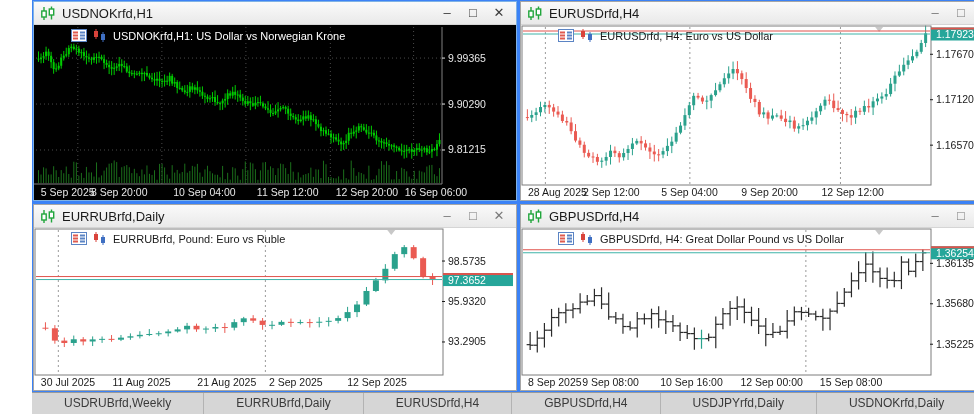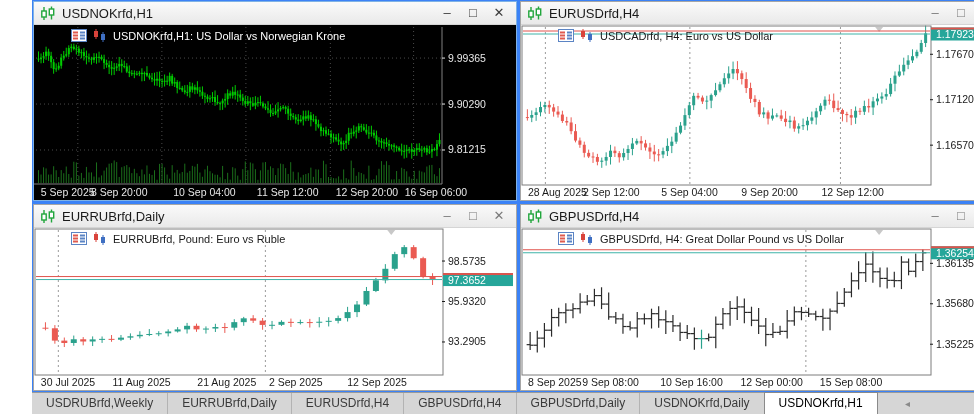--- a/index.html
+++ b/index.html
@@ -18,21 +18,21 @@
   .client.dark { background:#000; }
   .client.light { background:#fff; }
   .plot-svg { position:absolute; left:0; top:0; }
   .chart-label { position:absolute; left:5px; top:4px; display:flex; align-items:center; gap:5px;padding-left:32px; }
   .chart-label .txt { font-size:11px; white-space:nowrap; }
   .client.dark .chart-label .txt { color:#ffffff; }
   .client.light .chart-label .txt { color:#1a1a1a; }
   .mini-ico { width:16px; height:13px; display:block; }
   .tabbar { position:absolute; left:0; top:392px; width:974px; height:22px; background:#d6d6d6;
             border-top:1px solid #9a9a9a; display:flex; align-items:stretch; font-size:12px; color:#3a3a3a; }
-  .tab { padding:0 14px; line-height:20px; white-space:nowrap; cursor:default;text-align:center; }
+  .tab { padding:0 32px; line-height:20px; white-space:nowrap; cursor:default;text-align:center; }
   .tab + .tab { border-left:1px solid #b3b3b3; }
   .tab.active { background:#ffffff; border:1px solid #8a8a8a; border-bottom:none; border-left:1px solid #8a8a8a;
                 margin-top:-1px; line-height:21px; color:#000; }
   .tab-scroll { margin-left:auto; margin-right:96px; align-self:center; color:#8a8a8a; font-size:10px; }
 </style>
 </head>
 <body>
 
 <div class="mdi">
 
@@ -815,21 +815,21 @@
           <rect x="9" y="2.5" width="5" height="2" fill="#5b84c4"></rect>
             <rect x="9" y="5.5" width="5" height="2" fill="#5b84c4"></rect>
             <rect x="9" y="8.5" width="5" height="2" fill="#5b84c4"></rect>
         </svg>
         <svg class="mini-ico" viewBox="0 0 16 13">
           <line x1="4" y1="0" x2="4" y2="10" stroke="#d9433b"></line>
             <rect x="2" y="2" width="4" height="6" fill="#d9433b"></rect>
           <line x1="11" y1="3" x2="11" y2="13" stroke="#3f6fc2"></line>
             <rect x="9" y="5" width="4" height="6" fill="#3f6fc2"></rect>
         </svg>
-        <span class="txt">USDCADrfd, H4:  Euro vs US Dollar</span>
+        <span class="txt">EURUSDrfd, H4:  Euro vs US Dollar</span>
       </div>
     </div>
   </div>
 
   <div class="window inactive" style="left:1px;top:204px;width:484px;height:187px">
     <div class="titlebar">
       <span class="wicon">
         <svg class="mini-ico" viewBox="0 0 16 15" style="width:16px;height:15px">
           <line x1="4" y1="1" x2="4" y2="14" stroke="#21a63c" stroke-width="1.4"></line>
           <rect x="1.8" y="5" width="4.4" height="6" fill="#fff" stroke="#21a63c" stroke-width="1.4"></rect>
@@ -1200,19 +1200,19 @@
         <span class="txt">GBPUSDrfd, H4:  Great Dollar Pound vs US Dollar</span>
       </div>
     </div>
   </div>
 
   <div class="tabbar">
     <div class="tab">USDRUBrfd,Weekly</div>
       <div class="tab">EURRUBrfd,Daily</div>
       <div class="tab">EURUSDrfd,H4</div>
       <div class="tab">GBPUSDrfd,H4</div>
-      <div class="tab">GBPUSDrfd,Daily</div>
+      <div class="tab">USDJPYrfd,Daily</div>
       <div class="tab">USDNOKrfd,Daily</div>
       <div class="tab active">USDNOKrfd,H1</div>
       <span class="tab-scroll">◂</span>
   </div>
 
 </div>
 
 </body></html>

